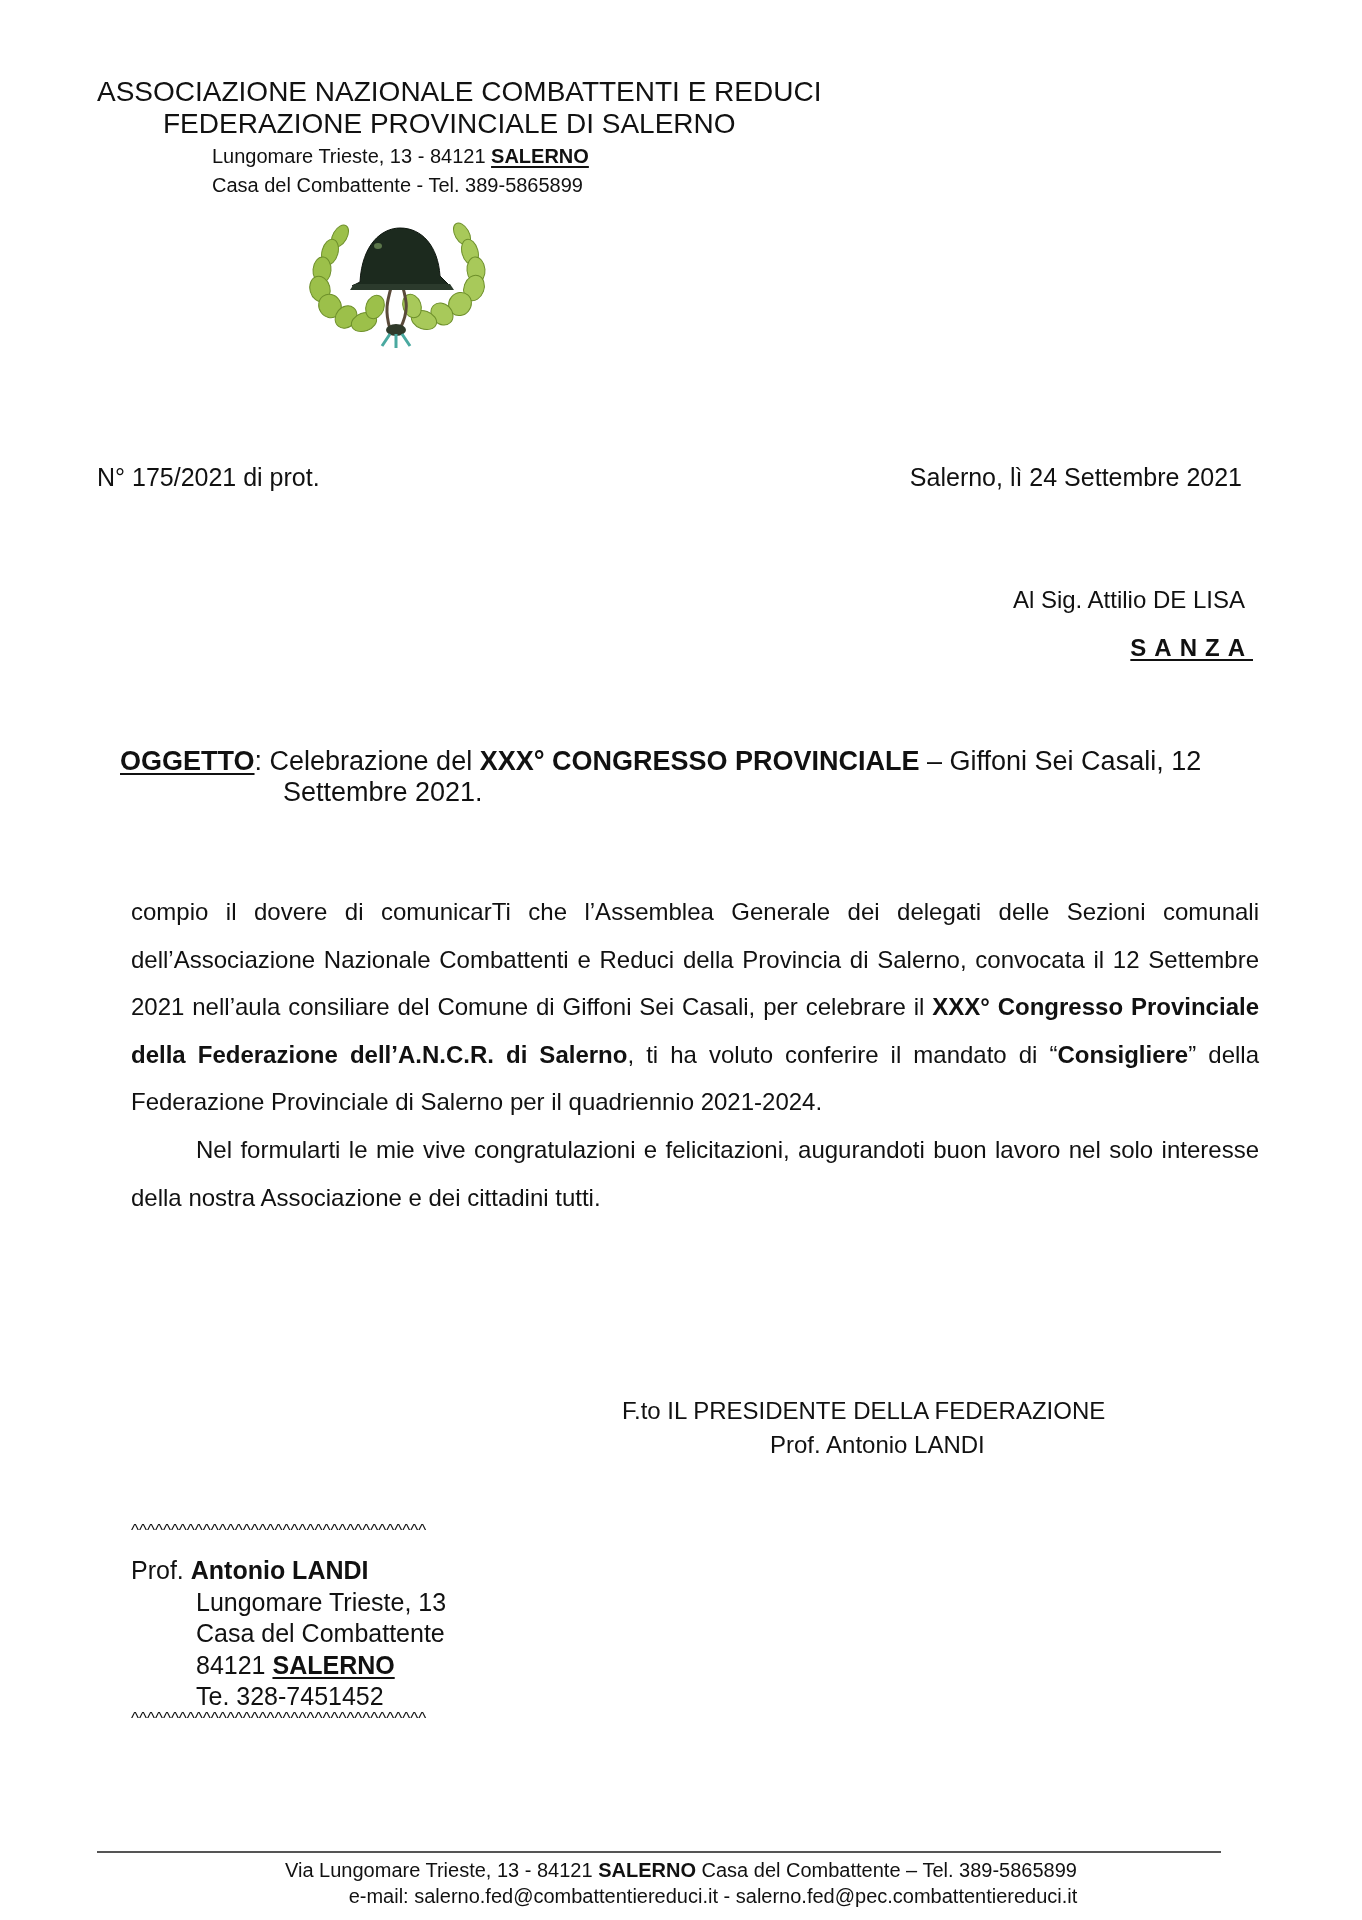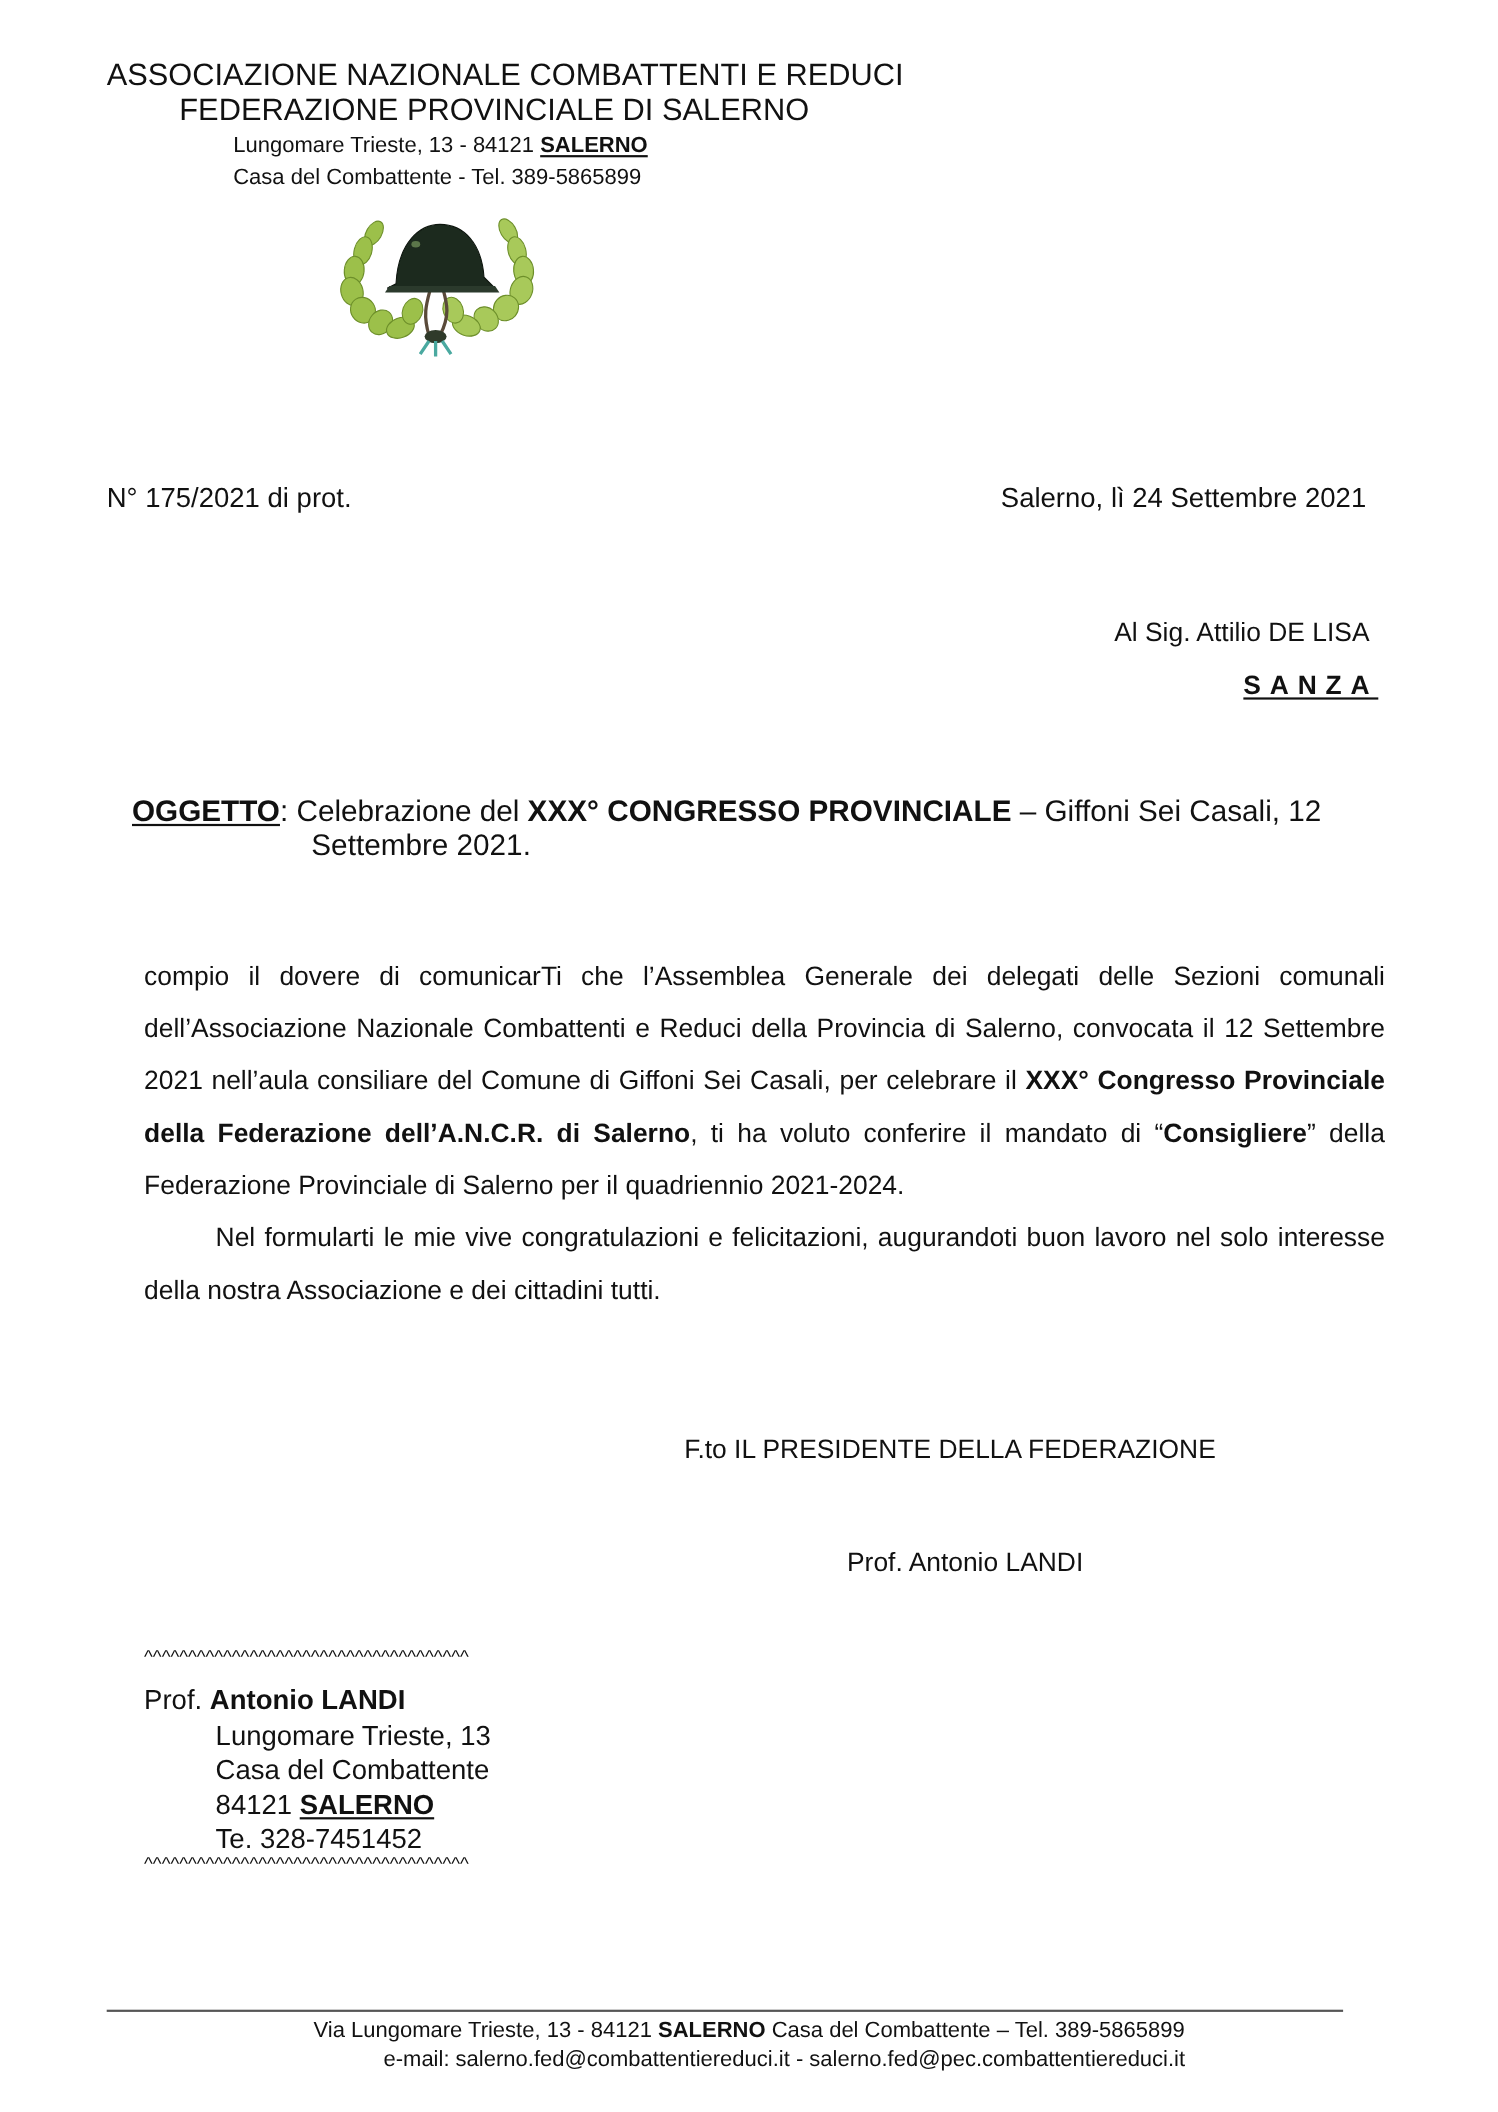--- a/index.html
+++ b/index.html
@@ -8,21 +8,21 @@
       background: #ffffff;
     }
     body {
       width: 1362px;
       height: 1920px;
       position: relative;
       overflow: hidden;
       font-family: "Liberation Sans", sans-serif;
       color: #111111;
     }
-    .abs { position: absolute; white-space: nowrap; }
+    .abs { position: absolute; white-space: nowrap; margin-top: 24px; }
     .b { font-weight: bold; }
     .u { text-decoration: underline; text-decoration-thickness: 2px; text-underline-offset: 3px; }
 
     
     .hdr1 { left: 97px; top: 52px; font-size: 28px; line-height: 32px; }
     .hdr2 { left: 163px; top: 84px; font-size: 28px; line-height: 32px; }
     .hdr3 { left: 212px; top: 120px; font-size: 20px; line-height: 24px; }
     .hdr4 { left: 212px; top: 149px; font-size: 20px; line-height: 24px; }
 
     .logo { left: 300px; top: 190px; width: 192px; height: 136px; }
@@ -39,21 +39,21 @@
     .subj { left: 120px; top: 722px; width: 1115px; font-size: 27px; line-height: 31px; }
     .subj .l2 { display: block; padding-left: 163px; }
 
     
     .body { left: 131px; top: 864px; width: 1128px; font-size: 24px; line-height: 47.6px; white-space: normal; }
     .body p { margin: 0; text-align: justify; }
     .body p.ind { text-indent: 65px; }
     .body p.last-left { text-align-last: left; }
 
     
-    .sig1 { left: 622px; top: 1303px; font-size: 24px; line-height: 30px; }
+    .sig1 { left: 622px; top: 1372px; font-size: 24px; line-height: 30px; }
     .sig2 { left: 770px; top: 1406px; font-size: 24px; line-height: 30px; }
 
     
     .carets { left: 131px; font-size: 17px; line-height: 20px; letter-spacing: 0px; font-family: "Liberation Sans", sans-serif; }
     .carets.top { top: 1497px; }
     .carets.bot { top: 1685px; }
     .contact { left: 131px; top: 1531px; font-size: 25px; line-height: 31.5px; }
     .contact .ind { padding-left: 65px; display: block; }
 
     

